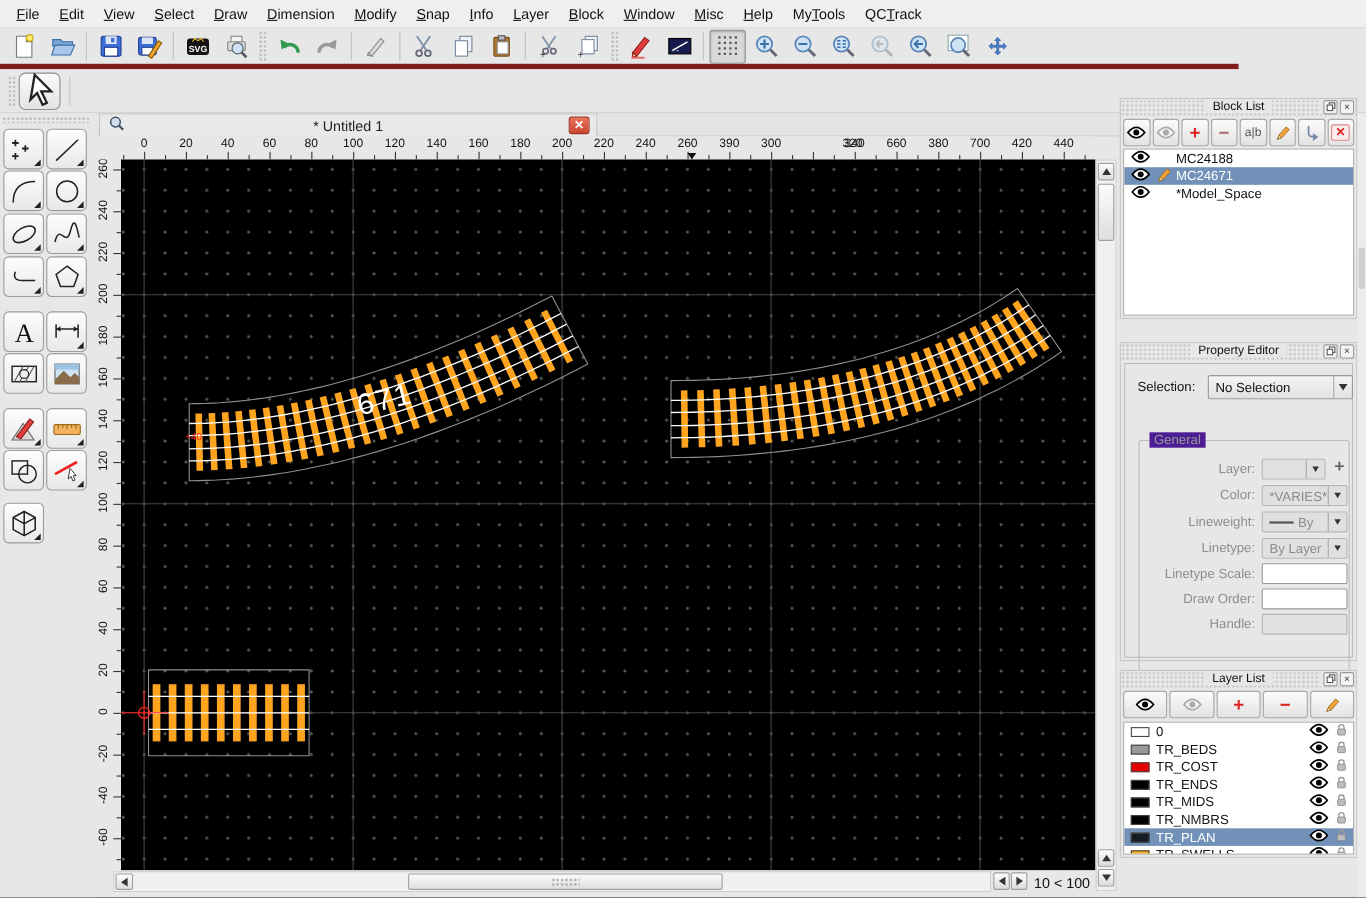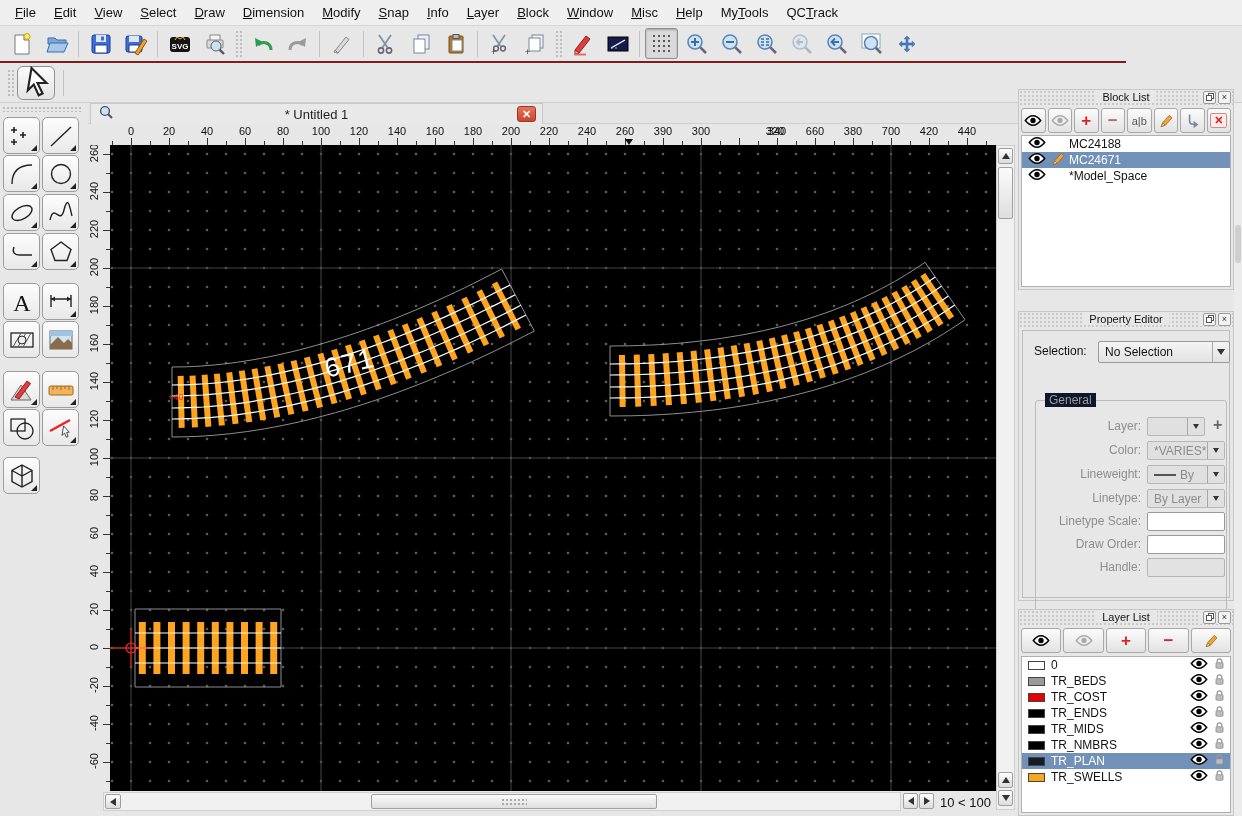--- a/index.html
+++ b/index.html
@@ -8,21 +8,21 @@
          font-family:"Liberation Sans", sans-serif; }
 
   
   .menubar { position:absolute; left:0; top:0; width:1242px; height:26px;
              background:#efefef; border-bottom:1px solid #d6d6d6; display:flex; align-items:center; padding-left:6px; }
   .menu-item { padding:3px 9px; font-size:13px; color:#111; cursor:default; }
   .menu-item u { text-decoration:underline; }
 
   
   .toolbar { position:absolute; left:0; top:26px; width:1126px; height:37px;
-             background:#e7e7e7; border-bottom:2px solid #7f1d1d; display:flex; align-items:center; padding-left:4px; }
+             background:#e7e7e7; border-bottom:5px solid #7f1d1d; display:flex; align-items:center; padding-left:4px; }
   .tbtn { width:33px; height:31px; border:1px solid transparent; border-radius:3px;
           display:flex; align-items:center; justify-content:center; margin:0 1px; }
   .tbtn svg { width:24px; height:24px; }
   .tbtn.pressed { border:1px solid #909090; background:#d9d9d9; box-shadow:inset 0 1px 2px rgba(0,0,0,.25); }
   .tbtn.disabled { opacity:.4; }
   .tsep { width:1px; height:26px; background:#c2c2c2; margin:0 4px; }
   .thandle { width:7px; height:28px; margin:0 3px;
              background-image:radial-gradient(#bdbdbd 1px, transparent 1.3px);
              background-size:4px 4px; }
   .toolbar2 { position:absolute; left:0; top:63px; width:1242px; height:40px;
@@ -102,21 +102,21 @@
 
   
   .prop-body { position:absolute; left:3px; top:18px; right:3px; bottom:2px; border:1px solid #bdbdbd; background:#e7e7e7; }
   .psel-label { position:absolute; left:11px; top:13px; font-size:12px; color:#111; }
   .combo { position:absolute; height:22px; border:1px solid #9a9a9a; border-radius:2px;
            background:linear-gradient(#f4f4f4,#e2e2e2); font-size:12px; color:#111; display:flex; align-items:center; }
   .combo .cval { flex:1; padding-left:6px; white-space:nowrap; overflow:hidden; }
   .combo .carr { width:17px; align-self:stretch; border-left:1px solid #a8a8a8; display:flex; align-items:center; justify-content:center; }
   .combo.dis { background:#e0e0e0; color:#8b8b8b; border-color:#b7b7b7; }
   .group { position:absolute; left:12px; top:69px; width:192px; height:226px; border:1px solid #bcbcbc; border-radius:3px; }
-  .group .legend { position:absolute; left:9px; top:-8px; background:#0f172a; padding:0 4px; font-size:12px; color:#9a9a9a;text-align:right; }
+  .group .legend { position:absolute; left:9px; top:-8px; background:#4c1d95; padding:0 4px; font-size:12px; color:#9a9a9a;text-align:right; }
   .frow-label { position:absolute; font-size:12px; color:#8d8d8d; text-align:right; width:110px; }
   .finput { position:absolute; height:19px; border:1px solid #9a9a9a; border-radius:2px; background:#fff; }
   .finput.dis { background:#e2e2e2; border-color:#b5b5b5; }
   .lineglyph { display:inline-block; width:22px; height:2px; background:#555; margin-right:4px; vertical-align:middle; }
 
   .right-strip { position:absolute; left:1234px; top:103px; width:8px; height:713px; background:#ececec; }
   .right-strip .rh { position:absolute; left:1px; top:122px; width:6px; height:38px; background:#cfcfcf; border-radius:3px; }
 </style>
 </head>
 <body>
@@ -858,21 +858,21 @@
           <span class="frow-label" style="left: 8px; top: 183px;">Linetype Scale:</span>
           <div class="finput" style="left: 124px; top: 181px; width: 78px;"></div>
           <span class="frow-label" style="left: 8px; top: 206px;">Draw Order:</span>
           <div class="finput" style="left: 124px; top: 204px; width: 78px;"></div>
           <span class="frow-label" style="left: 8px; top: 229px;">Handle:</span>
           <div class="finput dis" style="left: 124px; top: 227px; width: 78px;"></div>
         </div>
     </div>
   </div>
 
-  <div class="dock" style="top:609px;height:207px;">
+  <div class="dock" style="top:609px;height:171px;">
     <div class="dtitle">
       <span class="dlabel">Layer List</span>
       <span class="dbtns">
         <span class="dbtn">
             <span class="sq2"></span>
             <span class="sq"></span>
           </span>
         <span class="dbtn">×</span>
       </span>
     </div>

